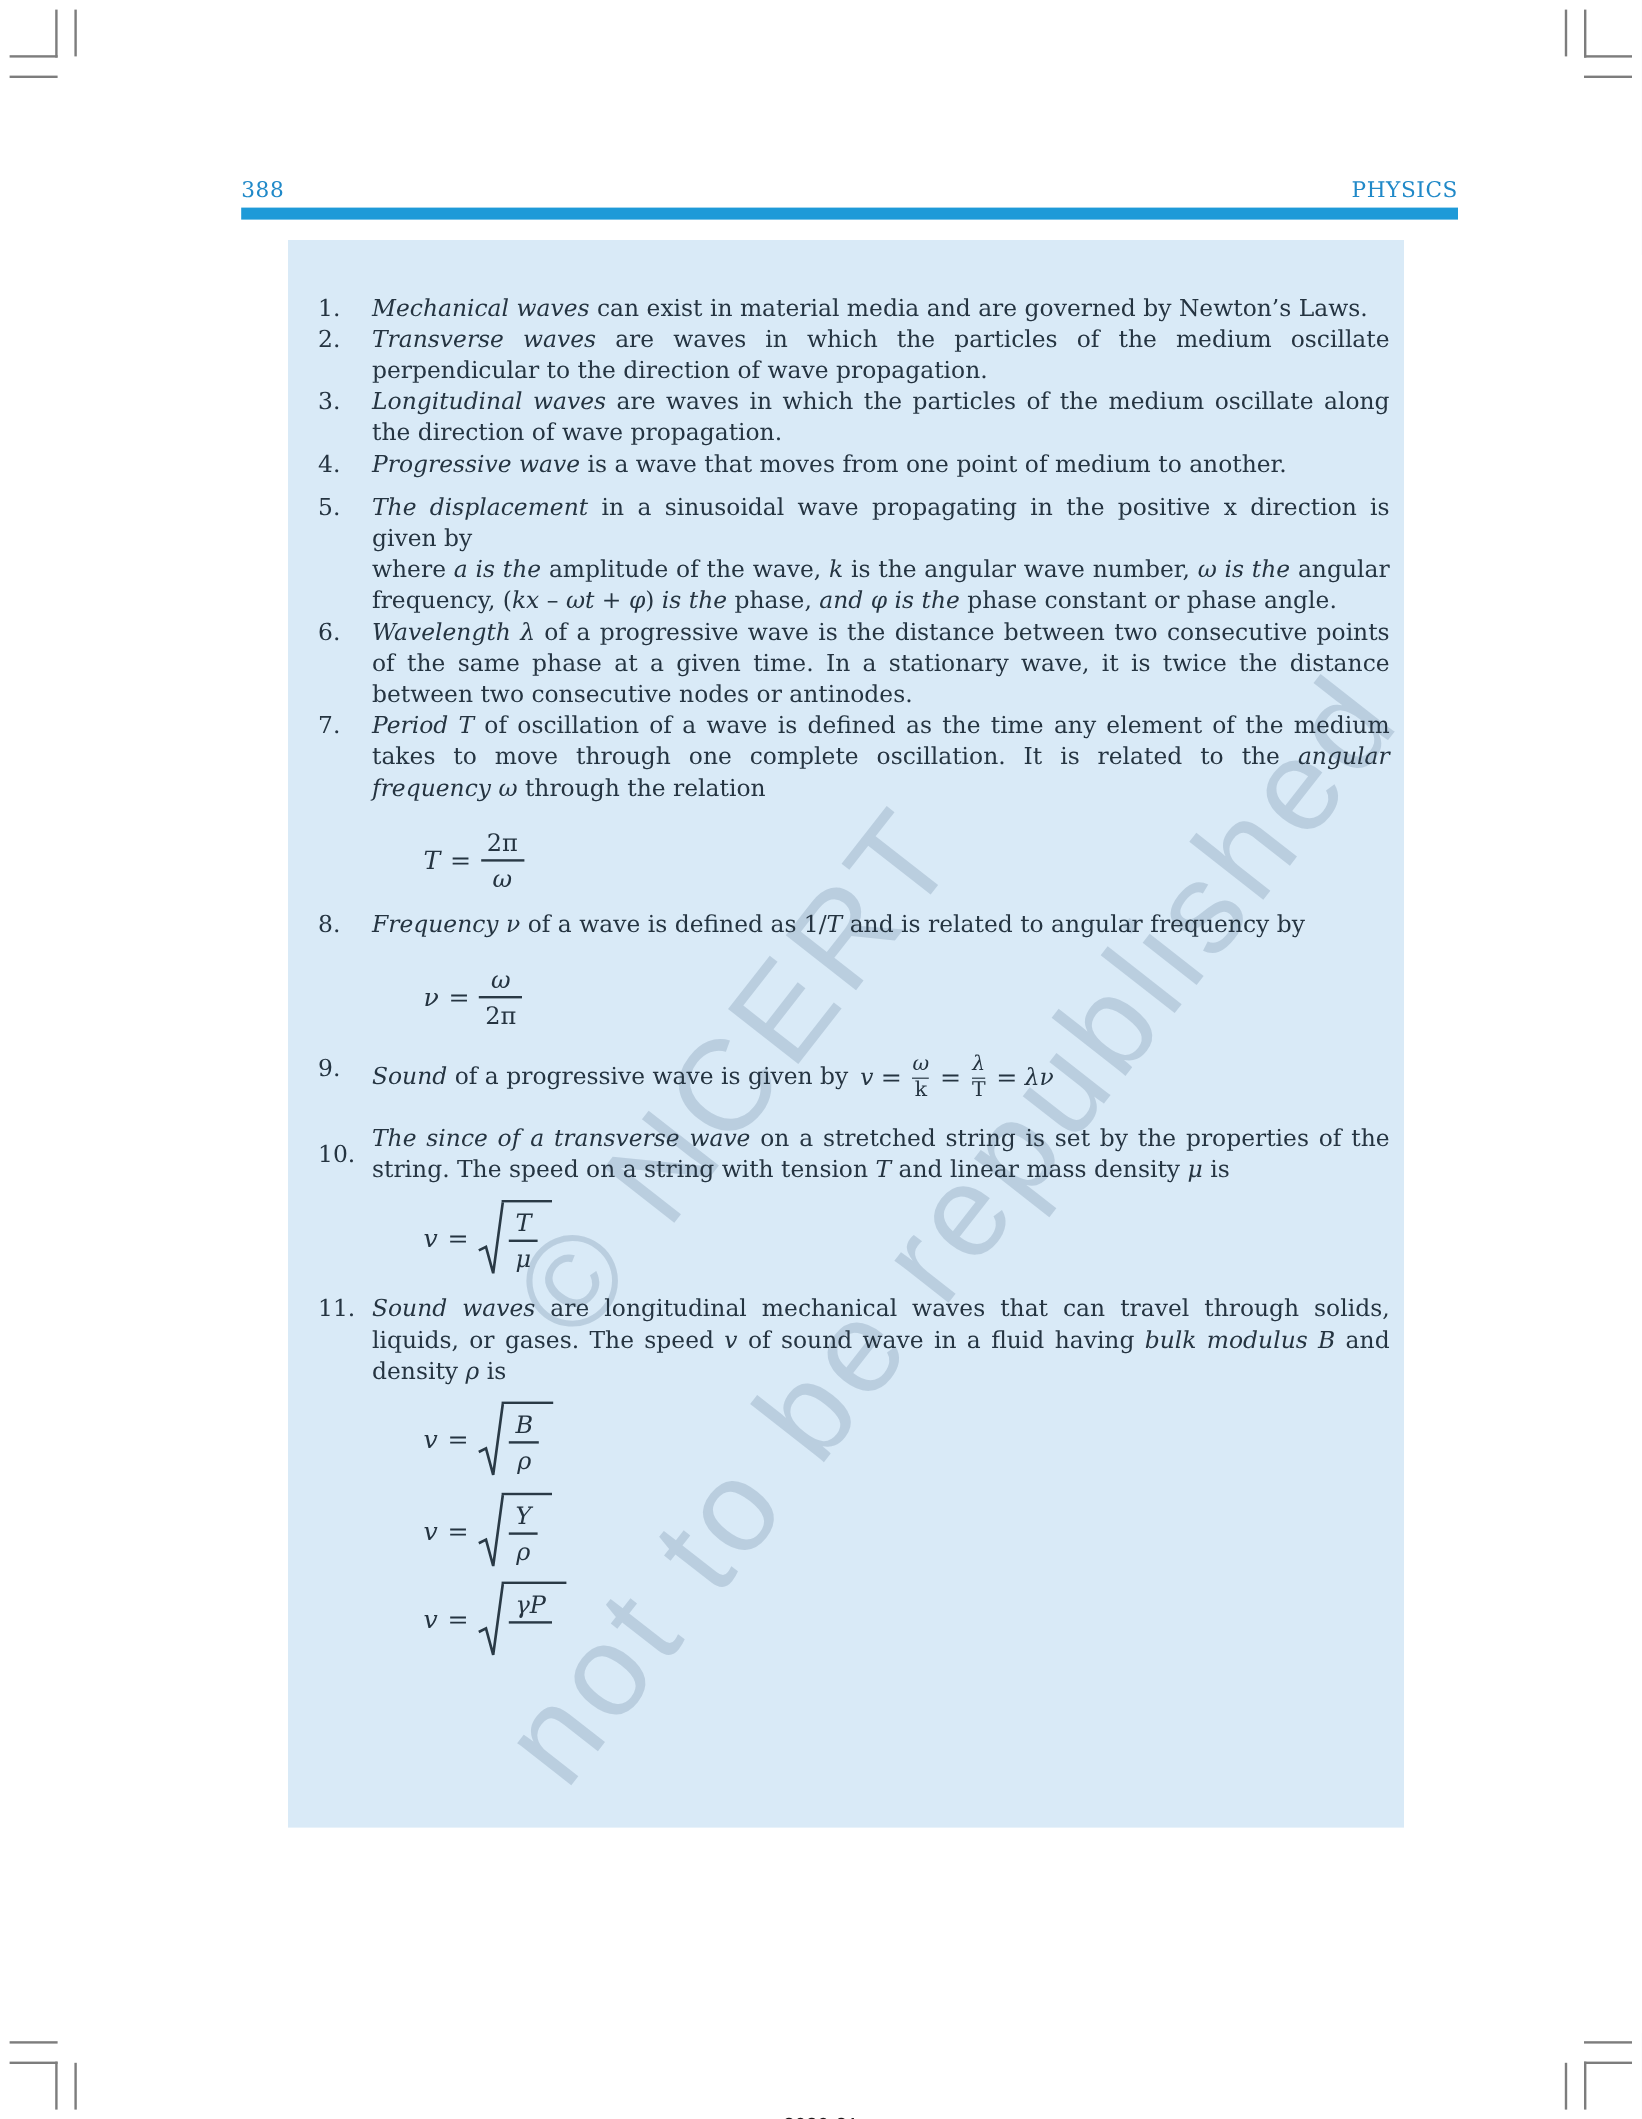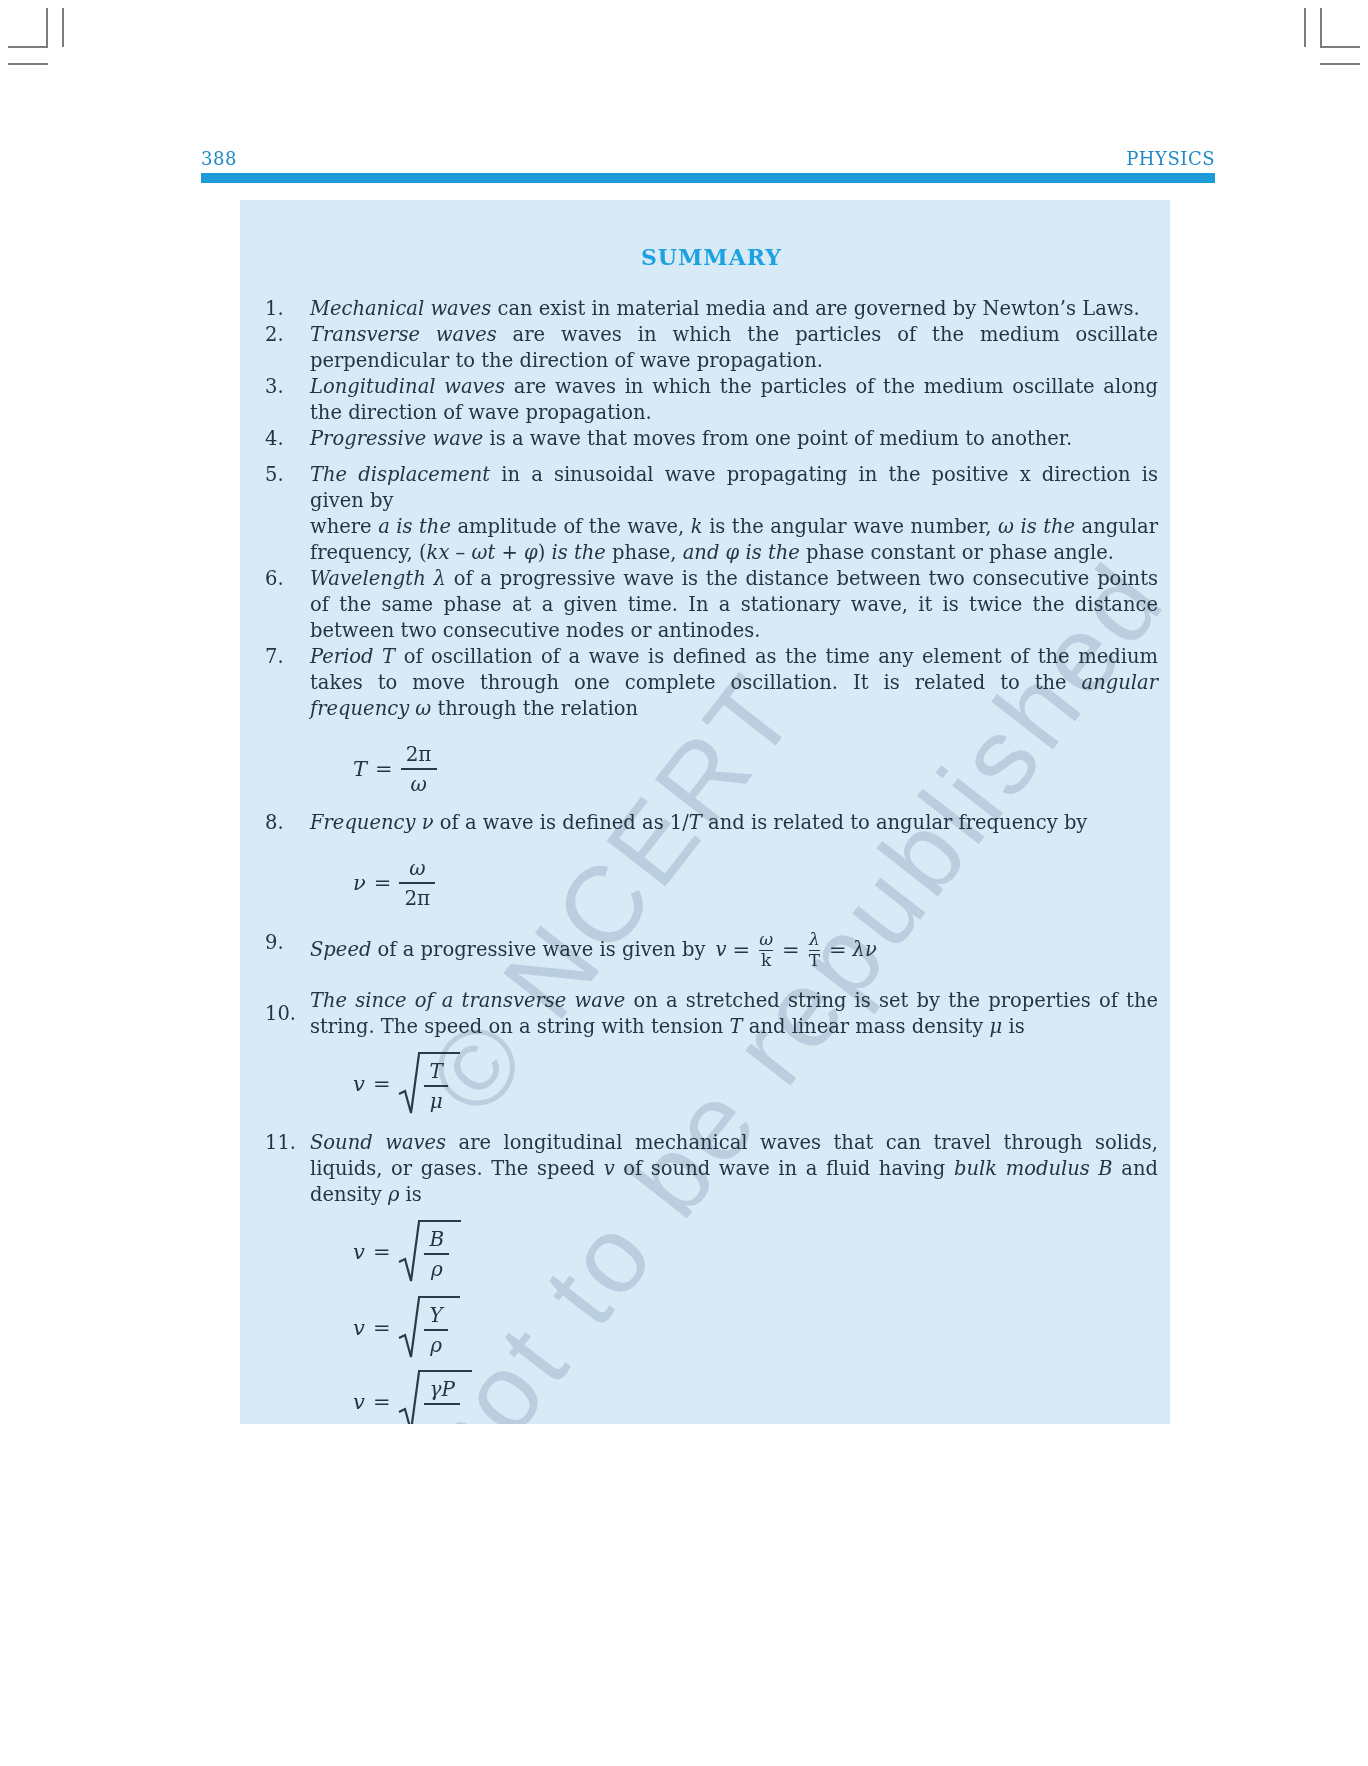--- a/index.html
+++ b/index.html
@@ -1,16 +1,16 @@
 <!DOCTYPE html>
 <html><head>
 <meta charset="utf-8">
 <style>
   html,body{margin:0;padding:0;background:#ffffff;}
-  .page{position:relative;width:1368px;height:1424px;background:#ffffff;overflow:hidden;
+  .page{position:relative;width:1368px;height:1766px;background:#ffffff;overflow:hidden;
         font-family:"DejaVu Serif","Liberation Serif",serif;color:#253441;}
 
   
   .crop{position:absolute;background:#7d7d7d;}
 
   
   .header{position:absolute;left:201px;top:148px;width:1014px;}
   .header-row{display:flex;justify-content:space-between;align-items:flex-end;}
   .page-num,.book-title{font-size:18px;color:#2089c8;letter-spacing:.5px;}
   .header-rule{margin-top:4px;height:10px;background:#1e9ad8;}
@@ -95,21 +95,20 @@
   </div>
 
   <div class="summary-box">
 
     <div class="watermark">
       <div>© NCERT</div>
       <div>not to be republished</div>
     </div>
 
     <div class="box-inner">
-      <div class="summary-title">SUMMARY</div>
 
       <div class="item">
         <span class="inum">1.</span>
         <span class="ibody"><i>Mechanical waves</i><span> can exist in material media and are governed by Newton’s Laws.</span></span>
       </div>
 
       <div class="item">
         <span class="inum">2.</span>
         <span class="ibody"><i>Transverse waves</i><span> are waves in which the particles of the medium oscillate perpendicular to the direction of wave propagation.</span></span>
       </div>
@@ -163,21 +162,21 @@
         <span class="frac">
           <span class="num it">ω</span>
           <span class="bar"></span>
           <span class="den">2π</span>
         </span>
       </div>
 
       <div class="item mt20">
         <span class="inum">9.</span>
         <span class="ibody">
-          <span><i>Speed</i><span> of a progressive wave is given by</span></span><span class="inline-f">
+          <span><i>Sound</i><span> of a progressive wave is given by</span></span><span class="inline-f">
             <span class="it">v</span>
             <span class="f-eq">=</span>
             <span class="ifrac">
               <span class="it">ω</span>
               <span class="bar"></span>
               <span>k</span>
             </span>
             <span class="f-eq">=</span>
             <span class="ifrac">
               <span class="it">λ</span>

